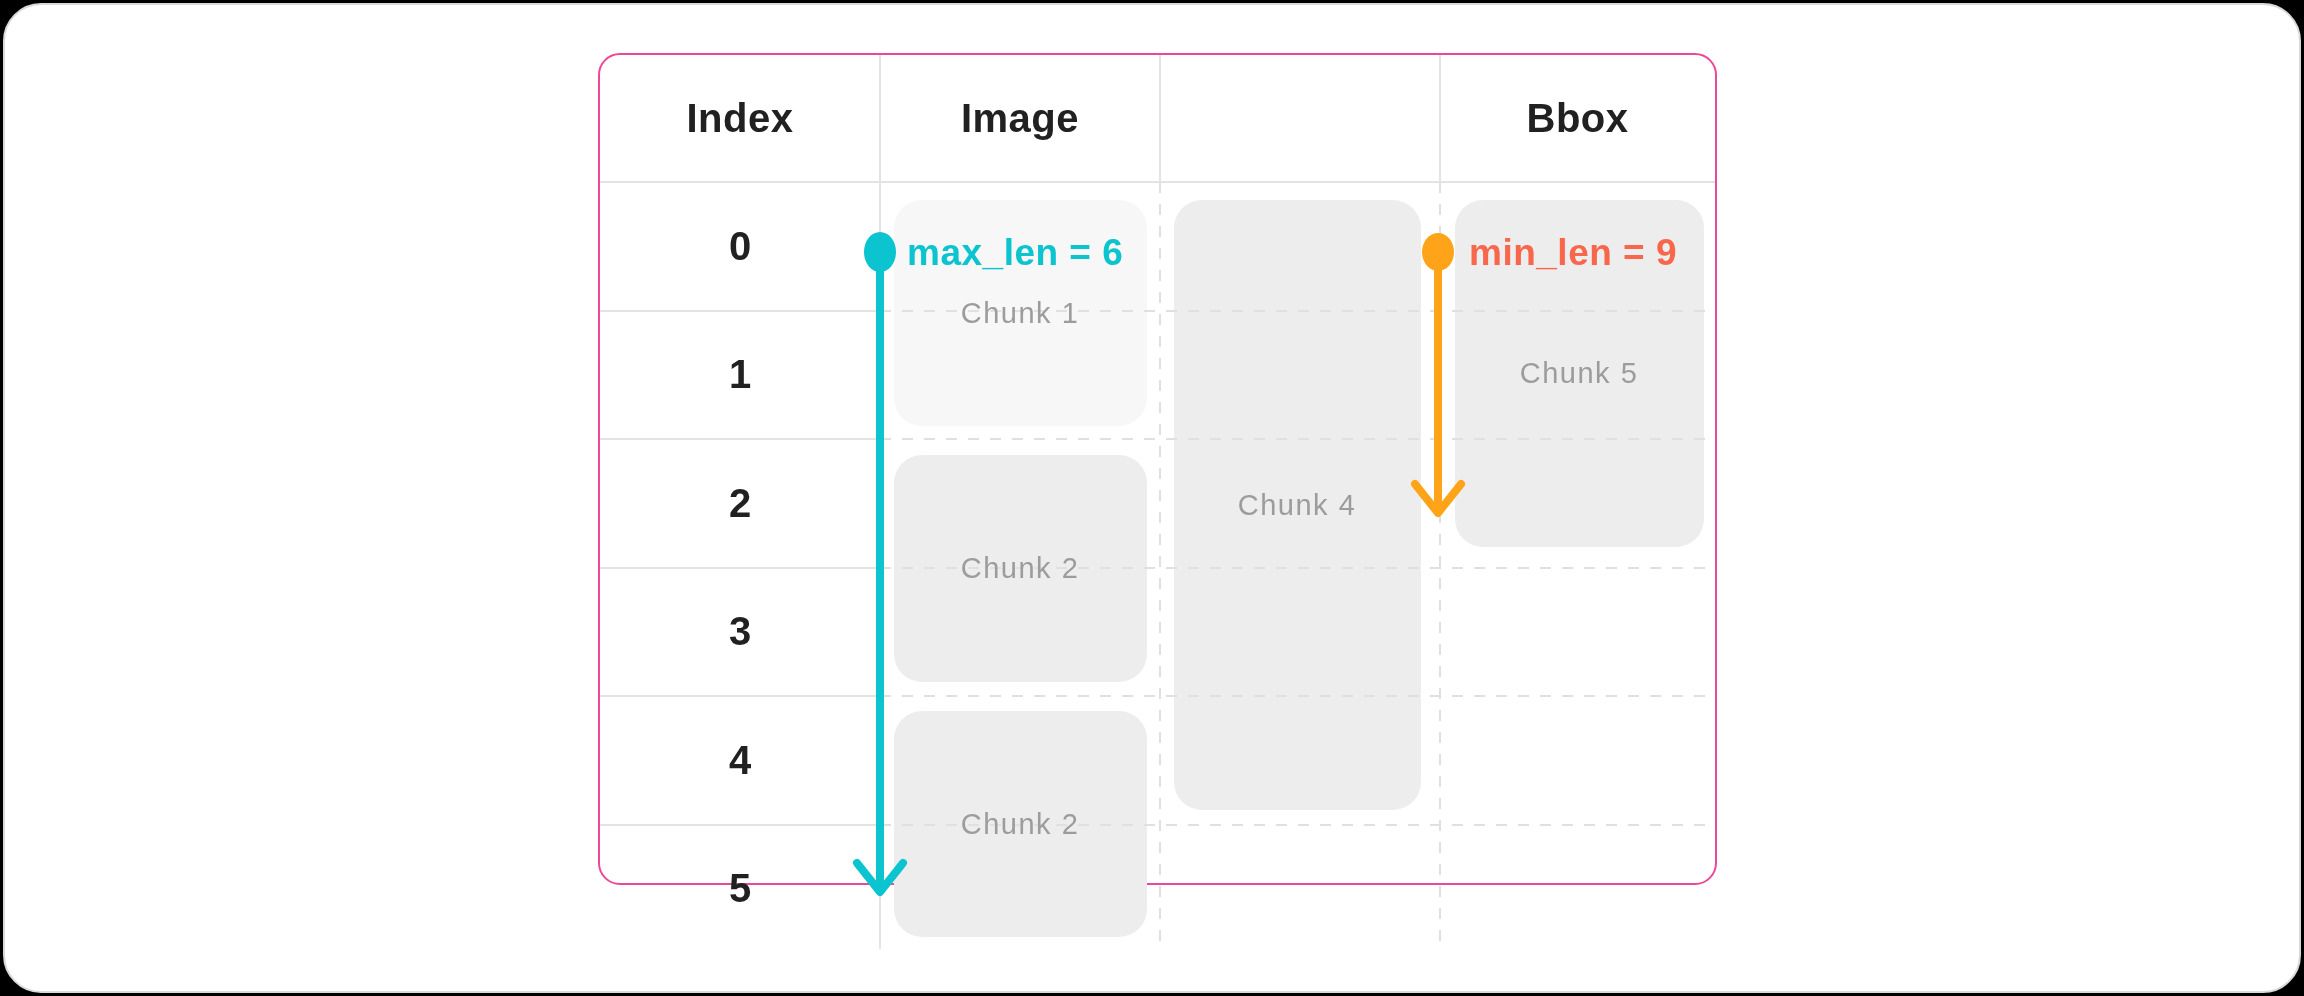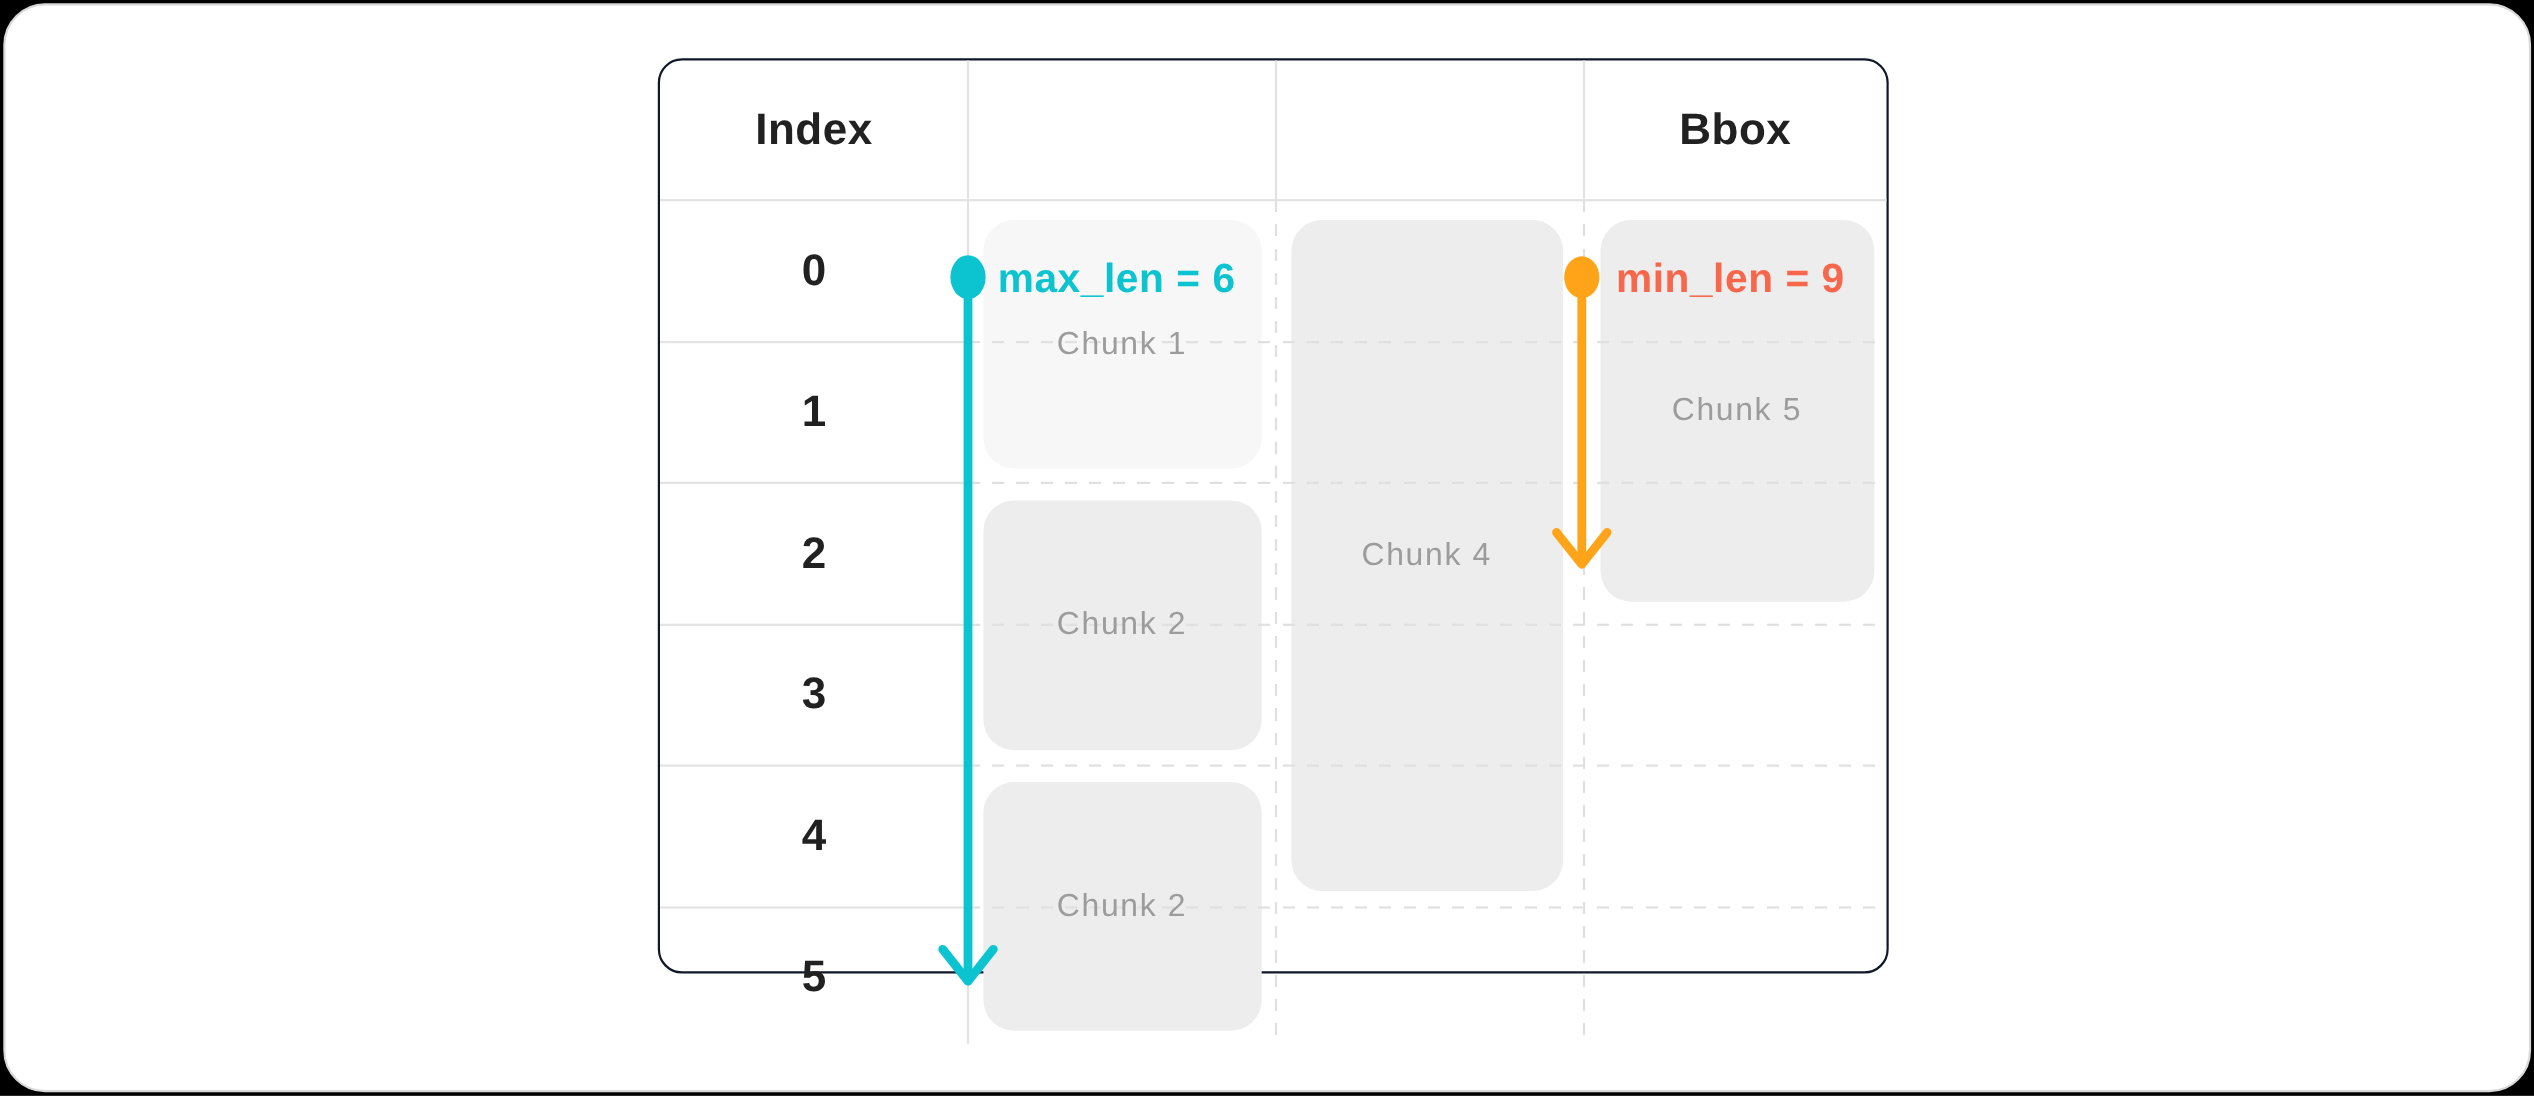--- a/index.html
+++ b/index.html
@@ -1,21 +1,21 @@
 <!DOCTYPE html>
 <html><head>
 <meta charset="utf-8">
 <style>
   html,body{margin:0;padding:0;background:#000;}
   .stage{position:relative;width:2304px;height:996px;overflow:hidden;
          font-family:"Liberation Sans","DejaVu Sans",sans-serif;}
   .card{position:absolute;left:3px;top:3px;right:3px;bottom:3px;background:#ffffff;
         border:2px solid #d9d9d9;border-radius:38px;box-sizing:border-box;}
   .table{position:absolute;left:593px;top:48px;width:1119px;height:832px;
-         border:2px solid #0f172a;border-radius:22px;box-sizing:border-box;}
+         border:2px solid #ec4899;border-radius:22px;box-sizing:border-box;}
   
   .chunk{position:absolute;border-radius:28px;}
   .chunk.light{background:#f7f7f7;}
   .chunk.gray{background:#ededed;}
   .sline{position:absolute;background:#e3e3e3;}
   .hdash{position:absolute;height:2px;
          background:repeating-linear-gradient(to right,#e0e0e0 0 11px,transparent 11px 22px);}
   .vdash{position:absolute;width:2px;
          background:repeating-linear-gradient(to bottom,#e0e0e0 0 11px,transparent 11px 22px);}
   .hdr{position:absolute;top:0;height:127px;display:flex;align-items:center;justify-content:center;
@@ -55,20 +55,21 @@
 
       <div class="hdash" style="left:280px;top:255px;width:835px;"></div>
       <div class="hdash" style="left:280px;top:383px;width:835px;"></div>
       <div class="hdash" style="left:280px;top:512px;width:835px;"></div>
       <div class="hdash" style="left:280px;top:640px;width:835px;"></div>
       <div class="hdash" style="left:280px;top:769px;width:835px;"></div>
       <div class="vdash" style="left:559px;top:127px;height:767px;"></div>
       <div class="vdash" style="left:839px;top:127px;height:767px;"></div>
 
       <div class="hdr" style="left:0;width:280px;">Index</div>
+      <div class="hdr" style="left:280px;width:280px;">Image</div>
       <div class="hdr" style="left:840px;width:275px;">Bbox</div>
 
       <div class="idx" style="top:127px;">0</div>
       <div class="idx" style="top:255px;">1</div>
       <div class="idx" style="top:384px;">2</div>
       <div class="idx" style="top:512px;">3</div>
       <div class="idx" style="top:641px;">4</div>
       <div class="idx" style="top:769px;">5</div>
 
       <div class="chunk-label" style="left:420px;top:258px;">Chunk 1</div>

